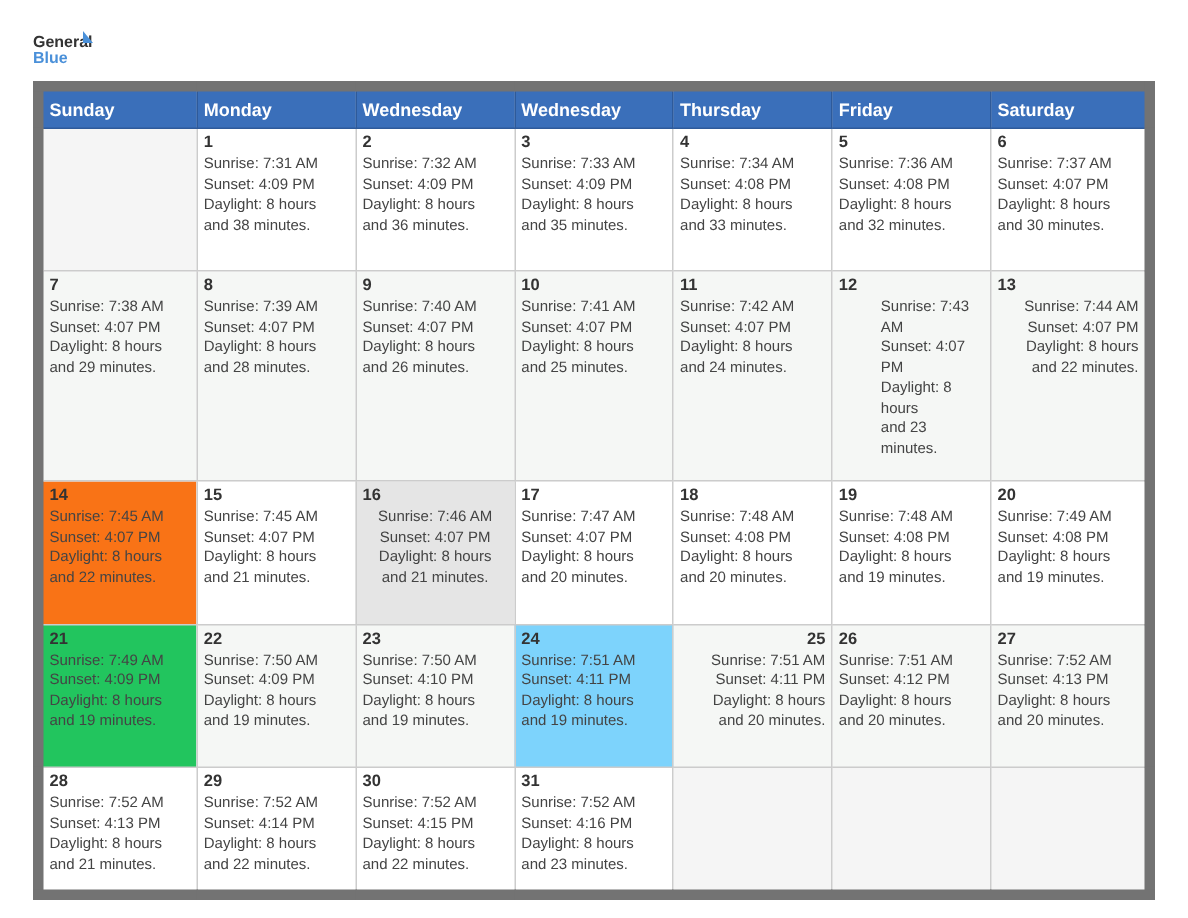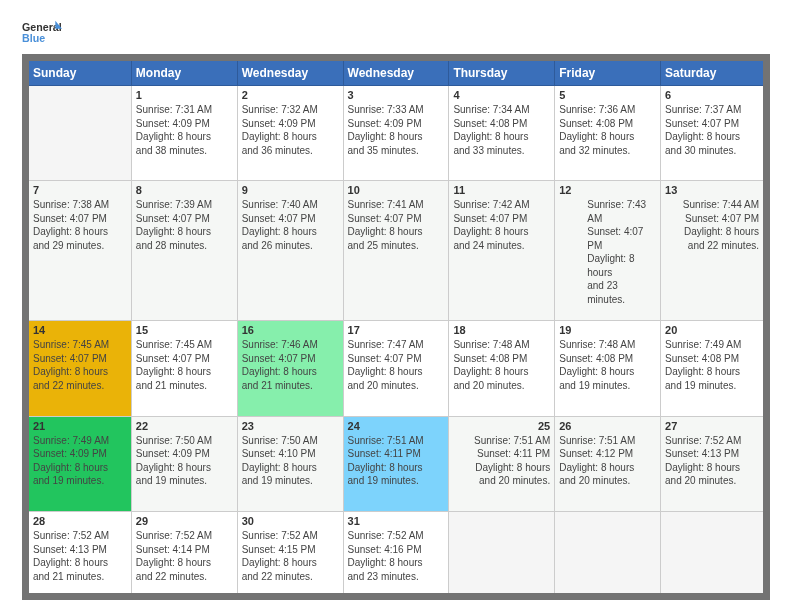--- a/index.html
+++ b/index.html
@@ -215,37 +215,37 @@
           </td>
           <td style="background: rgb(245, 247, 245);">
             <span class="day-num">13</span>
             <div class="day-info" style="white-space: pre-line; text-align: right;">Sunrise: 7:44 AM
 Sunset: 4:07 PM
 Daylight: 8 hours
 and 22 minutes.</div>
           </td>
         </tr>
         <tr>
-          <td style="background: #eab308;">
+          <td style="background: #f97316;">
             <span class="day-num">14</span>
             <div class="day-info" style="white-space: pre-line;">Sunrise: 7:45 AM
 Sunset: 4:07 PM
 Daylight: 8 hours
 and 22 minutes.</div>
           </td>
           <td style="background: rgb(255, 255, 255);">
             <span class="day-num">15</span>
             <div class="day-info" style="white-space: pre-line;">Sunrise: 7:45 AM
 Sunset: 4:07 PM
 Daylight: 8 hours
 and 21 minutes.</div>
           </td>
-          <td style="background: #86efac;">
+          <td style="background: #e5e5e5;">
             <span class="day-num">16</span>
-            <div class="day-info" style="white-space: pre-line;">Sunrise: 7:46 AM
+            <div class="day-info" style="white-space: pre-line; text-align: center;">Sunrise: 7:46 AM
 Sunset: 4:07 PM
 Daylight: 8 hours
 and 21 minutes.</div>
           </td>
           <td style="background: rgb(255, 255, 255); margin-top: 35px;">
             <span class="day-num">17</span>
             <div class="day-info" style="white-space: pre-line;">Sunrise: 7:47 AM
 Sunset: 4:07 PM
 Daylight: 8 hours
 and 20 minutes.</div>

